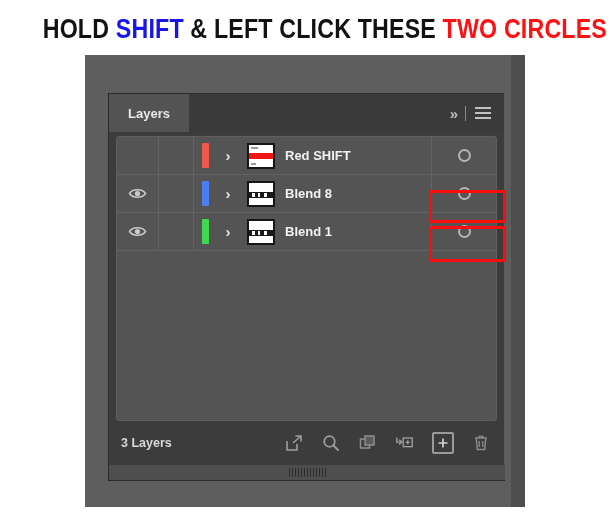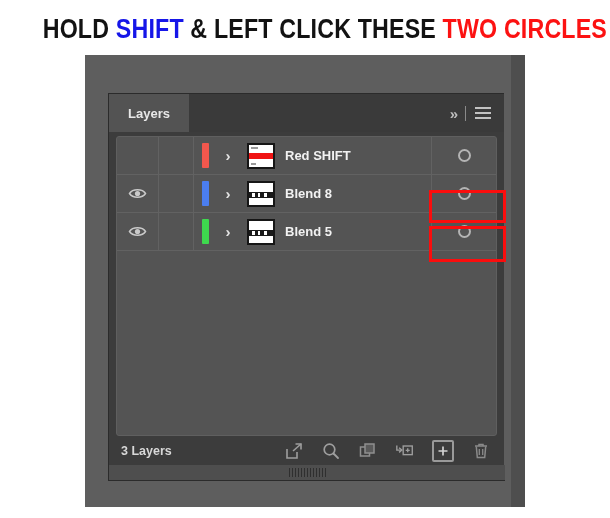--- a/index.html
+++ b/index.html
@@ -231,21 +231,21 @@
     border: 3px solid #fb0d0d;
     box-sizing: border-box;
     pointer-events: none;
   }
   #annot-blend2 { left: 429px; top: 190px; width: 77px; height: 33px; }
   #annot-blend1 { left: 429px; top: 226px; width: 77px; height: 36px; }
 
   
   #panel-footer {
     flex: 0 0 auto;
-    height: 29px;
+    height: 44px;
     display: flex;
     align-items: center;
     padding: 0 11px 0 12px;
     box-sizing: border-box;
     background: #3c3c3c;
   }
   #layer-count {
     color: #d8d8d8;
     font-size: 12.5px;
     font-weight: bold;
@@ -398,21 +398,21 @@
         <div class="cell-chevron">›</div>
         <div class="cell-thumb">
           <div class="thumb">
             <div class="band" style="top:9px;height:6px;background:#1a1a1a"></div>
             <div class="band" style="top:10px;left:3px;width:3px;height:4px;background:#ffffff"></div>
             <div class="band" style="top:10px;left:9px;width:2px;height:4px;background:#ffffff"></div>
             <div class="band" style="top:10px;left:15px;width:3px;height:4px;background:#ffffff"></div>
           </div>
         </div>
         <div class="cell-name">
-          <span>Blend 5</span>
+          <span>Blend 1</span>
         </div>
         <div class="cell-target">
           <div class="target-circle"></div>
         </div>
       </div>
 
     </div>
   </div>
 
   <div id="panel-footer">

